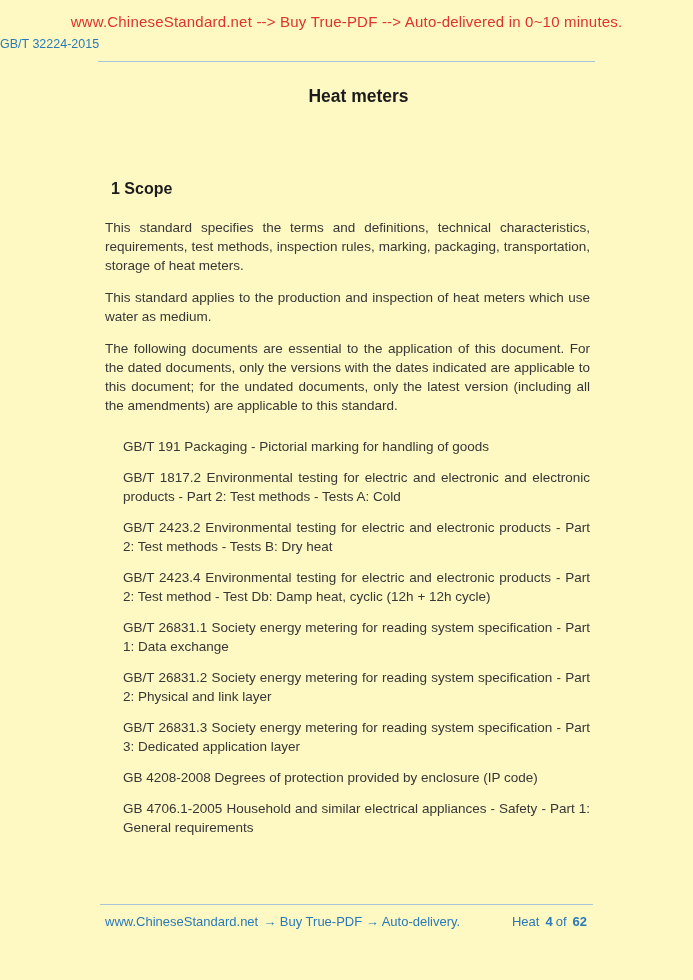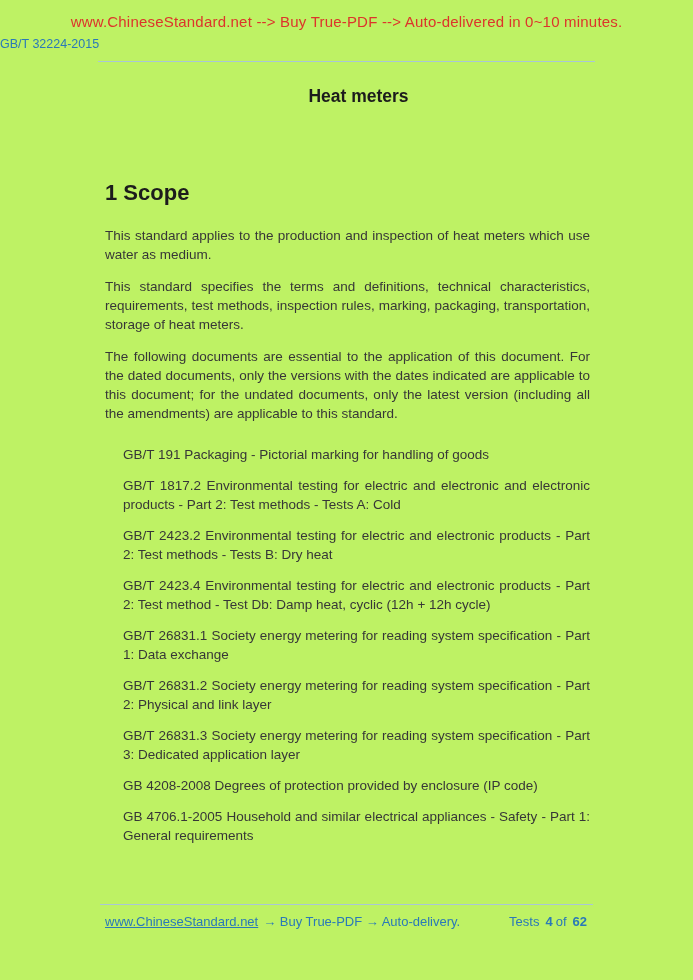--- a/index.html
+++ b/index.html
@@ -4,21 +4,21 @@
 <style>
   * { margin: 0; padding: 0; box-sizing: border-box; }
   html, body { background: #ffffff; }
   body { font-family: "Liberation Sans", "DejaVu Sans", sans-serif; }
 
   .page {
     position: relative;
     width: 693px;
     height: 980px;
     margin: 0 auto;
-    background: #bef264;
+    background: #fef9c3;
     overflow: hidden;
   }
 
   .promo {
     padding-top: 13px;
     text-align: center;
     font-size: 15px;
     letter-spacing: 0.2px;
     color: var(--promo_red, #dd342b);
   }
@@ -45,25 +45,26 @@
     color: var(--heading_text, #1c1c1c);
     padding-left: 24px;
   }
 
   .content {
     margin: 0 103px 0 105px;
     color: var(--body_text, #373737);
   }
 
   .section-heading {
-    font-size: 22px;
+    font-size: 16px;
     font-weight: bold;
     color: var(--heading_text, #1c1c1c);
     margin-top: 27px;
     margin-bottom: 20px;
+    margin-left: 6px;
   }
   .section-heading.first {
     margin-top: 73px;
   }
 
   .content p {
     font-size: 13.5px;
     line-height: 19px;
     text-align: justify;
     margin-bottom: 13px;
@@ -87,21 +88,20 @@
     display: flex;
     justify-content: space-between;
     align-items: baseline;
     font-size: 13px;
     color: var(--brand_blue, #2a79b8);
   }
   .footer .left { padding-left: 5px; }
   .footer .right { padding-right: 3px; }
   .footer a.site-link {
     color: var(--brand_blue, #2a79b8);
-    text-decoration: underline;
     cursor: pointer;
   }
   .footer .tail { margin-left: 5px; }
   .footer .num { font-weight: bold; margin: 0 3px; }
   .footer .pg-label { margin-right: 3px; }
 </style>
 </head>
 <body>
 
 <div class="page">
@@ -111,23 +111,23 @@
   <div class="std-code">GB/T 32224-2015</div>
 
   <hr class="rule-top">
 
   <div class="doc-title">Heat meters</div>
 
   <div class="content">
 
     <div class="section-heading first">1 Scope</div>
 
+    <p>This standard specifies the terms and definitions, technical characteristics, requirements, test methods, inspection rules, marking, packaging, transportation, storage of heat meters.</p>
+
     <p>This standard applies to the production and inspection of heat meters which use water as medium.</p>
-
-    <p>This standard specifies the terms and definitions, technical characteristics, requirements, test methods, inspection rules, marking, packaging, transportation, storage of heat meters.</p>
 
 
     <p>The following documents are essential to the application of this document. For the dated documents, only the versions with the dates indicated are applicable to this document; for the undated documents, only the latest version (including all the amendments) are applicable to this standard.</p>
 
     <div class="ref-list">
       <p>GB/T 191 Packaging - Pictorial marking for handling of goods</p>
       <p>GB/T 1817.2 Environmental testing for electric and electronic and electronic products - Part 2: Test methods - Tests A: Cold</p>
       <p>GB/T 2423.2 Environmental testing for electric and electronic products - Part 2: Test methods - Tests B: Dry heat</p>
       <p>GB/T 2423.4 Environmental testing for electric and electronic products - Part 2: Test method - Test Db: Damp heat, cyclic (12h + 12h cycle)</p>
       <p>GB/T 26831.1 Society energy metering for reading system specification - Part 1: Data exchange</p>
@@ -137,17 +137,17 @@
       <p>GB 4706.1-2005 Household and similar electrical appliances - Safety - Part 1: General requirements</p>
     </div>
 
   </div>
 
   <div class="footer">
     <div class="left">
       <a class="site-link">www.ChineseStandard.net</a><span class="tail">→ Buy True-PDF → Auto-delivery.</span>
     </div>
     <div class="right">
-      <span class="pg-label">Tests</span><span class="num">4</span><span class="pg-label">of</span><span class="num">62</span>
+      <span class="pg-label">Heat</span><span class="num">4</span><span class="pg-label">of</span><span class="num">62</span>
     </div>
   </div>
 
 </div>
 
 </body></html>

